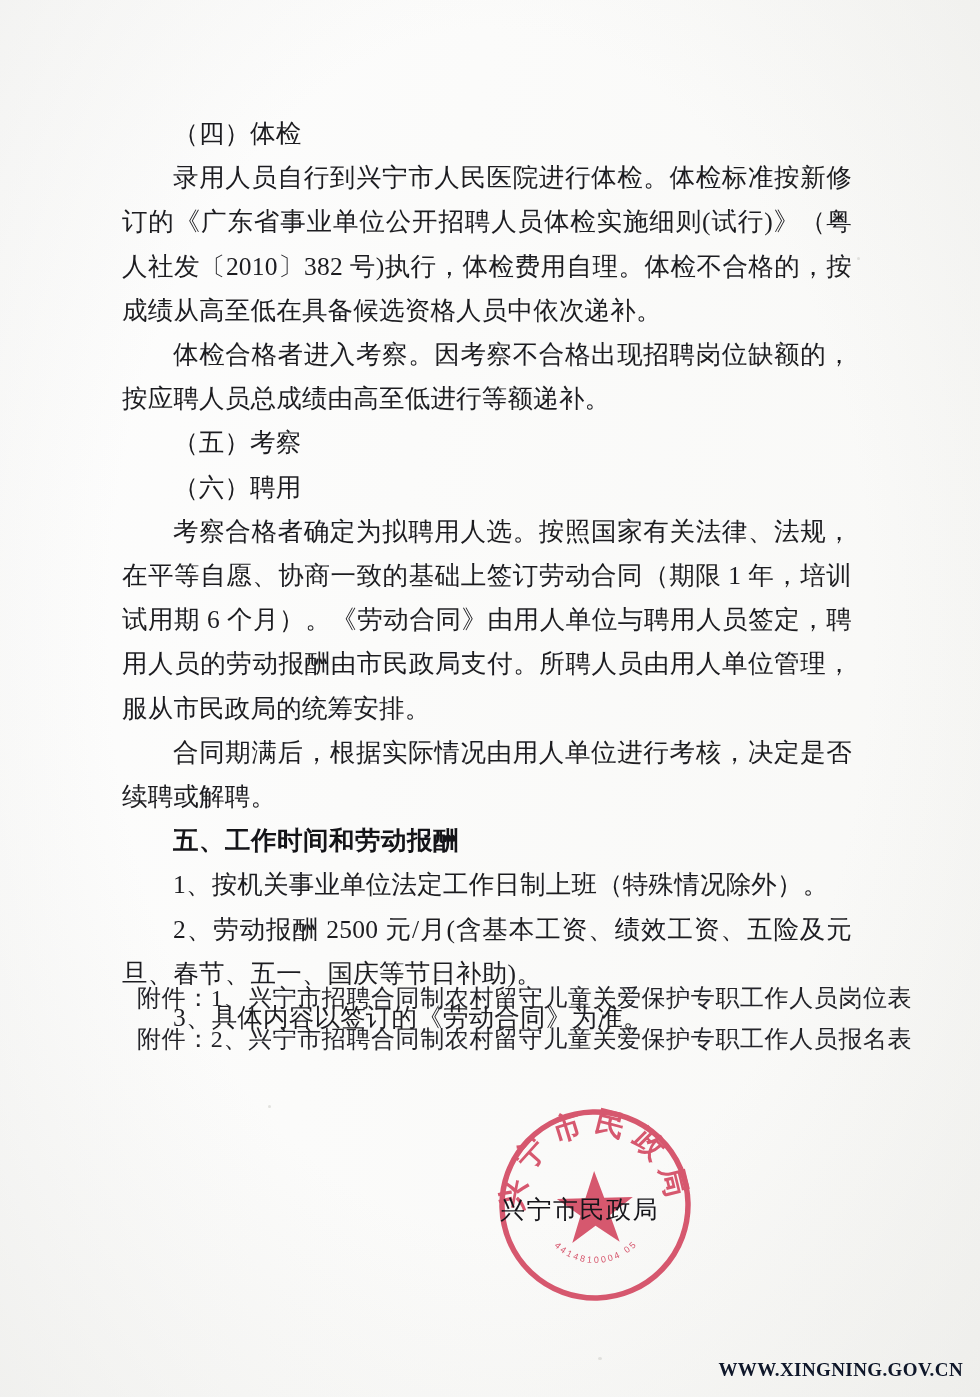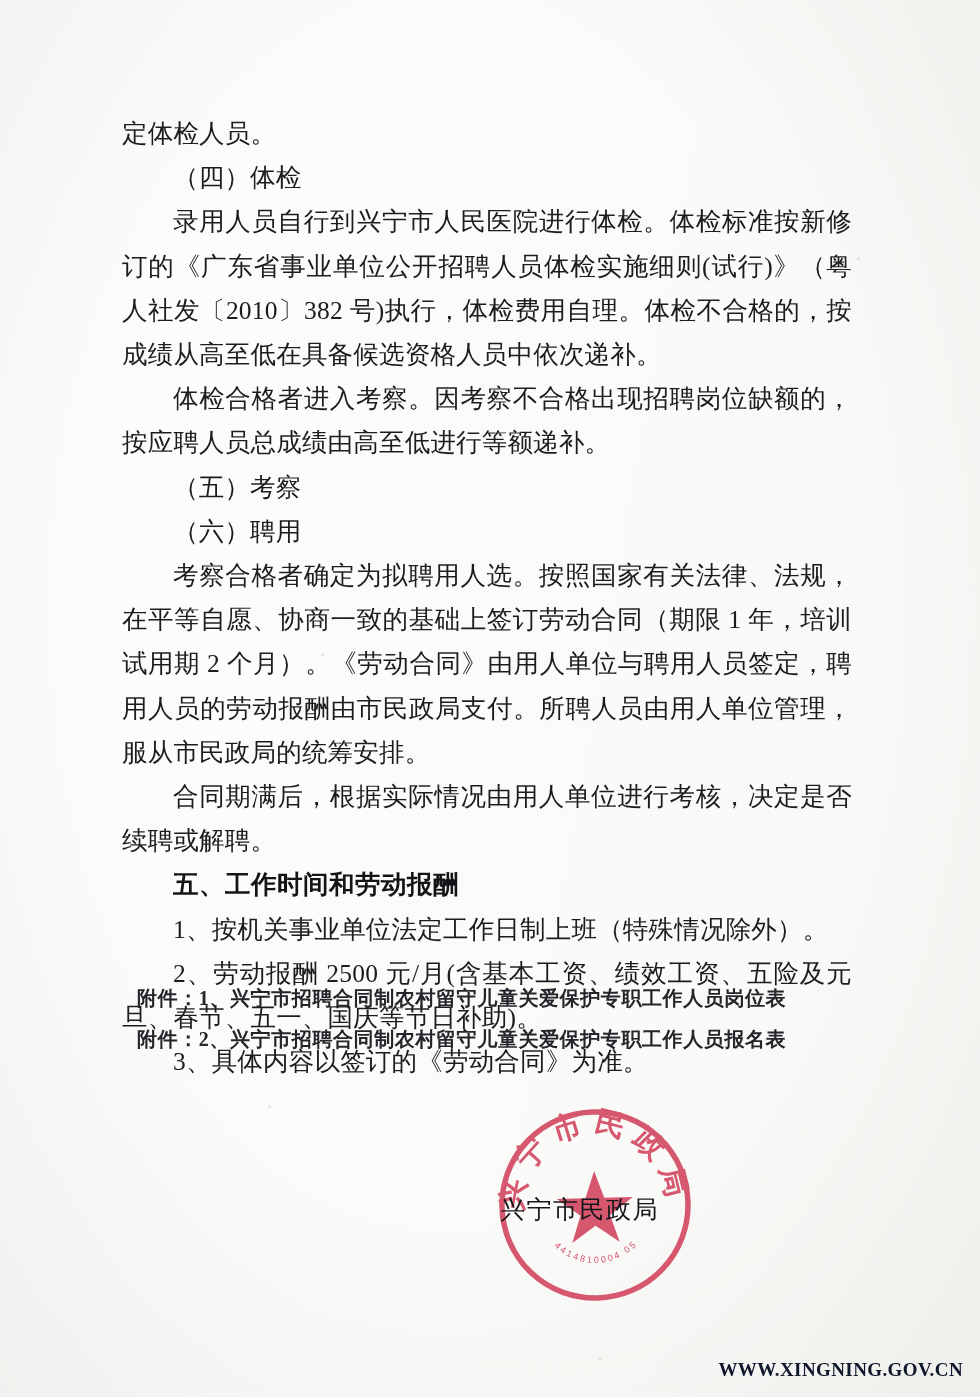--- a/index.html
+++ b/index.html
@@ -69,26 +69,25 @@
   }
 
   .attachments {
     position: absolute;
     left: 137px;
     top: 978px;
     width: 700px;
   }
   p.attach-line {
     margin: 0;
-    font-size: 20px;
+    font-size: 24px;
     line-height: 41px;
     letter-spacing: 0.6px;
     color: #24242a;
     white-space: nowrap;
-    font-weight: bold;
   }
 
   
   .seal-wrap {
     position: absolute;
     left: 495px;
     top: 1105px;
     width: 200px;
     height: 200px;
     z-index: 3;
@@ -139,27 +138,26 @@
 
 <div class="scan-speck" style="left:268px;top:1105px;width:3px;height:3px;"></div>
 <div class="scan-speck" style="left:857px;top:257px;width:3px;height:3px;"></div>
 <div class="scan-speck" style="left:437px;top:976px;width:3px;height:2px;"></div>
 <div class="scan-speck" style="left:321px;top:653px;width:3px;height:3px;"></div>
 <div class="scan-speck" style="left:598px;top:1357px;width:4px;height:3px;"></div>
 
 <div class="page">
 
   <div class="body-block">
-    <p class="para">定体检人员。</p>
     <p class="para indent">（四）体检</p>
     <p class="para indent">录用人员自行到兴宁市人民医院进行体检。体检标准按新修订的《广东省事业单位公开招聘人员体检实施细则(试行)》（粤人社发〔2010〕382 号)执行，体检费用自理。体检不合格的，按成绩从高至低在具备候选资格人员中依次递补。</p>
     <p class="para indent">体检合格者进入考察。因考察不合格出现招聘岗位缺额的，按应聘人员总成绩由高至低进行等额递补。</p>
     <p class="para indent">（五）考察</p>
     <p class="para indent">（六）聘用</p>
-    <p class="para indent">考察合格者确定为拟聘用人选。按照国家有关法律、法规，在平等自愿、协商一致的基础上签订劳动合同（期限 1 年，培训试用期 2 个月）。《劳动合同》由用人单位与聘用人员签定，聘用人员的劳动报酬由市民政局支付。所聘人员由用人单位管理，服从市民政局的统筹安排。</p>
+    <p class="para indent">考察合格者确定为拟聘用人选。按照国家有关法律、法规，在平等自愿、协商一致的基础上签订劳动合同（期限 1 年，培训试用期 6 个月）。《劳动合同》由用人单位与聘用人员签定，聘用人员的劳动报酬由市民政局支付。所聘人员由用人单位管理，服从市民政局的统筹安排。</p>
     <p class="para indent">合同期满后，根据实际情况由用人单位进行考核，决定是否续聘或解聘。</p>
     <p class="heading">五、工作时间和劳动报酬</p>
     <p class="para indent">1、按机关事业单位法定工作日制上班（特殊情况除外）。</p>
     <p class="para indent">2、劳动报酬 2500 元/月(含基本工资、绩效工资、五险及元旦、春节、五一、国庆等节日补助)。</p>
     <p class="para indent">3、具体内容以签订的《劳动合同》为准。</p>
   </div>
 
   <div class="attachments">
     <p class="attach-line">附件：1、兴宁市招聘合同制农村留守儿童关爱保护专职工作人员岗位表</p>
     <p class="attach-line">附件：2、兴宁市招聘合同制农村留守儿童关爱保护专职工作人员报名表</p>

